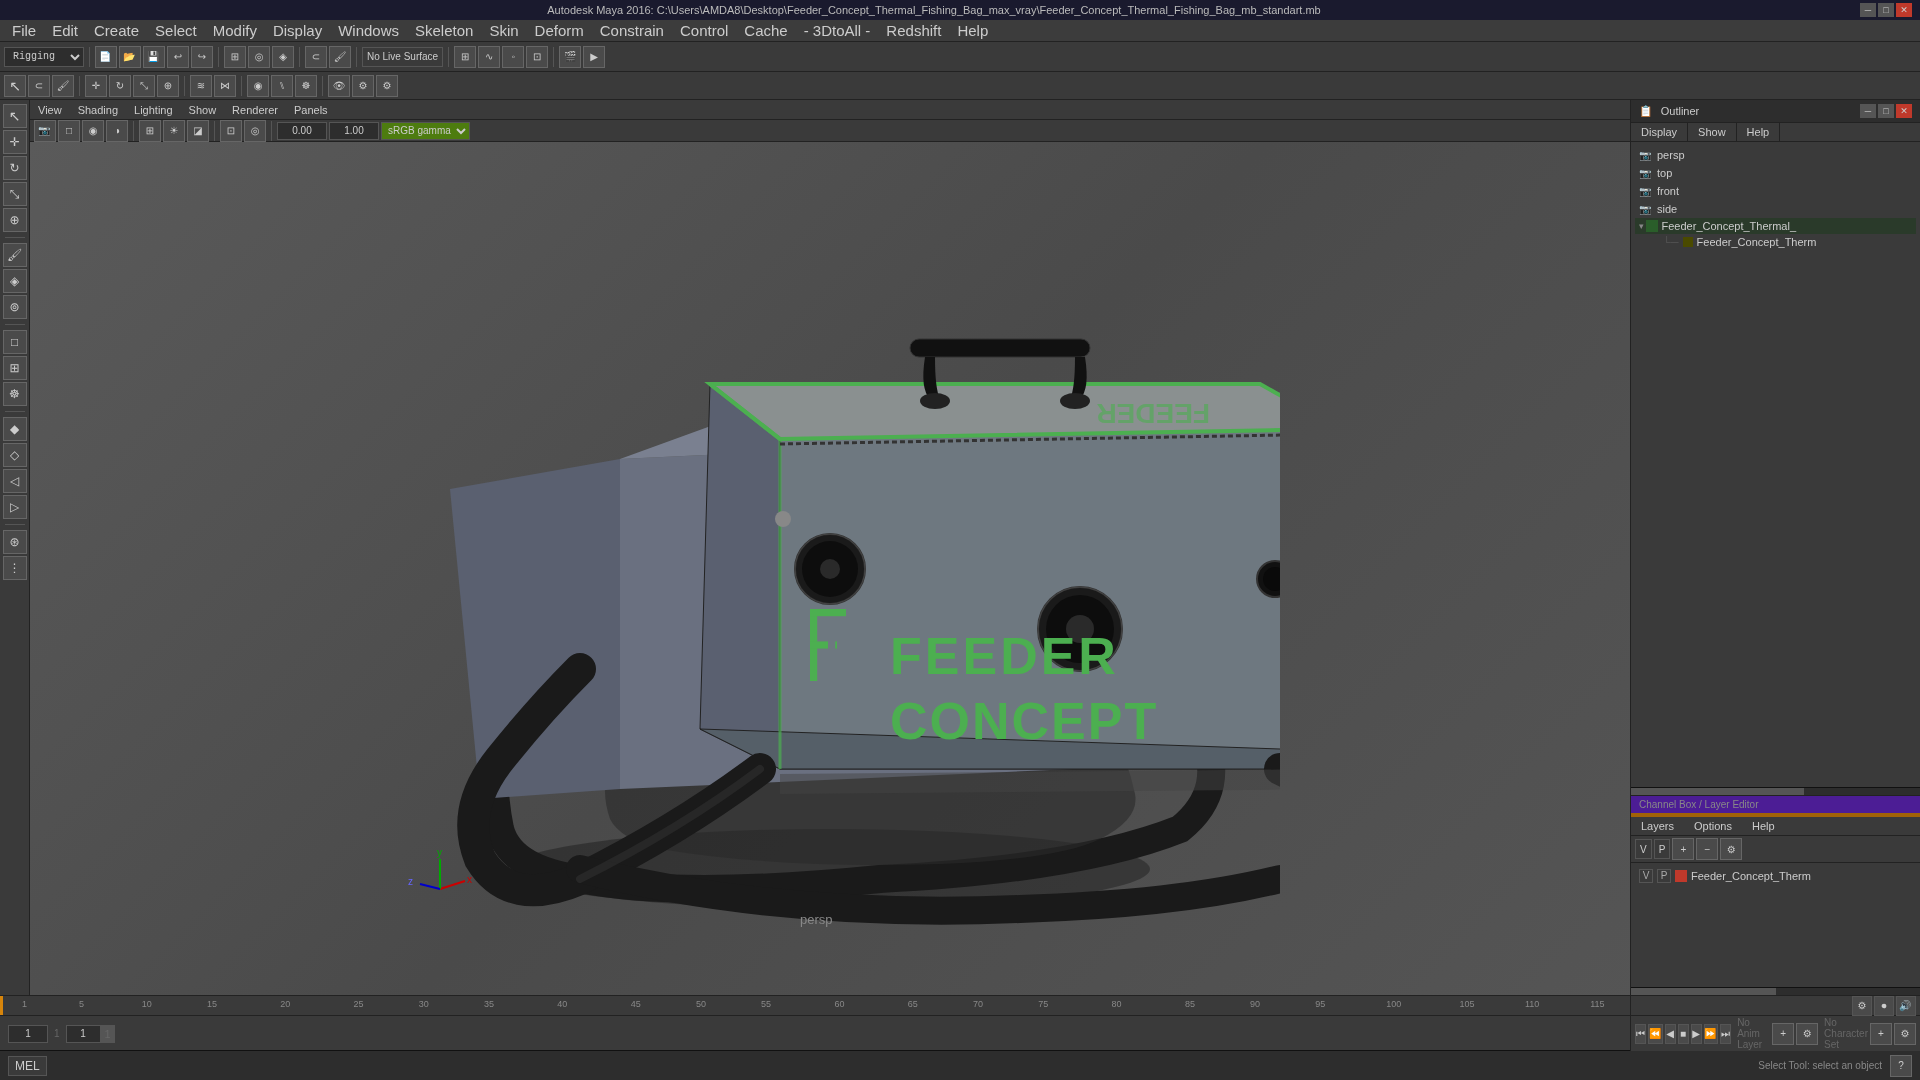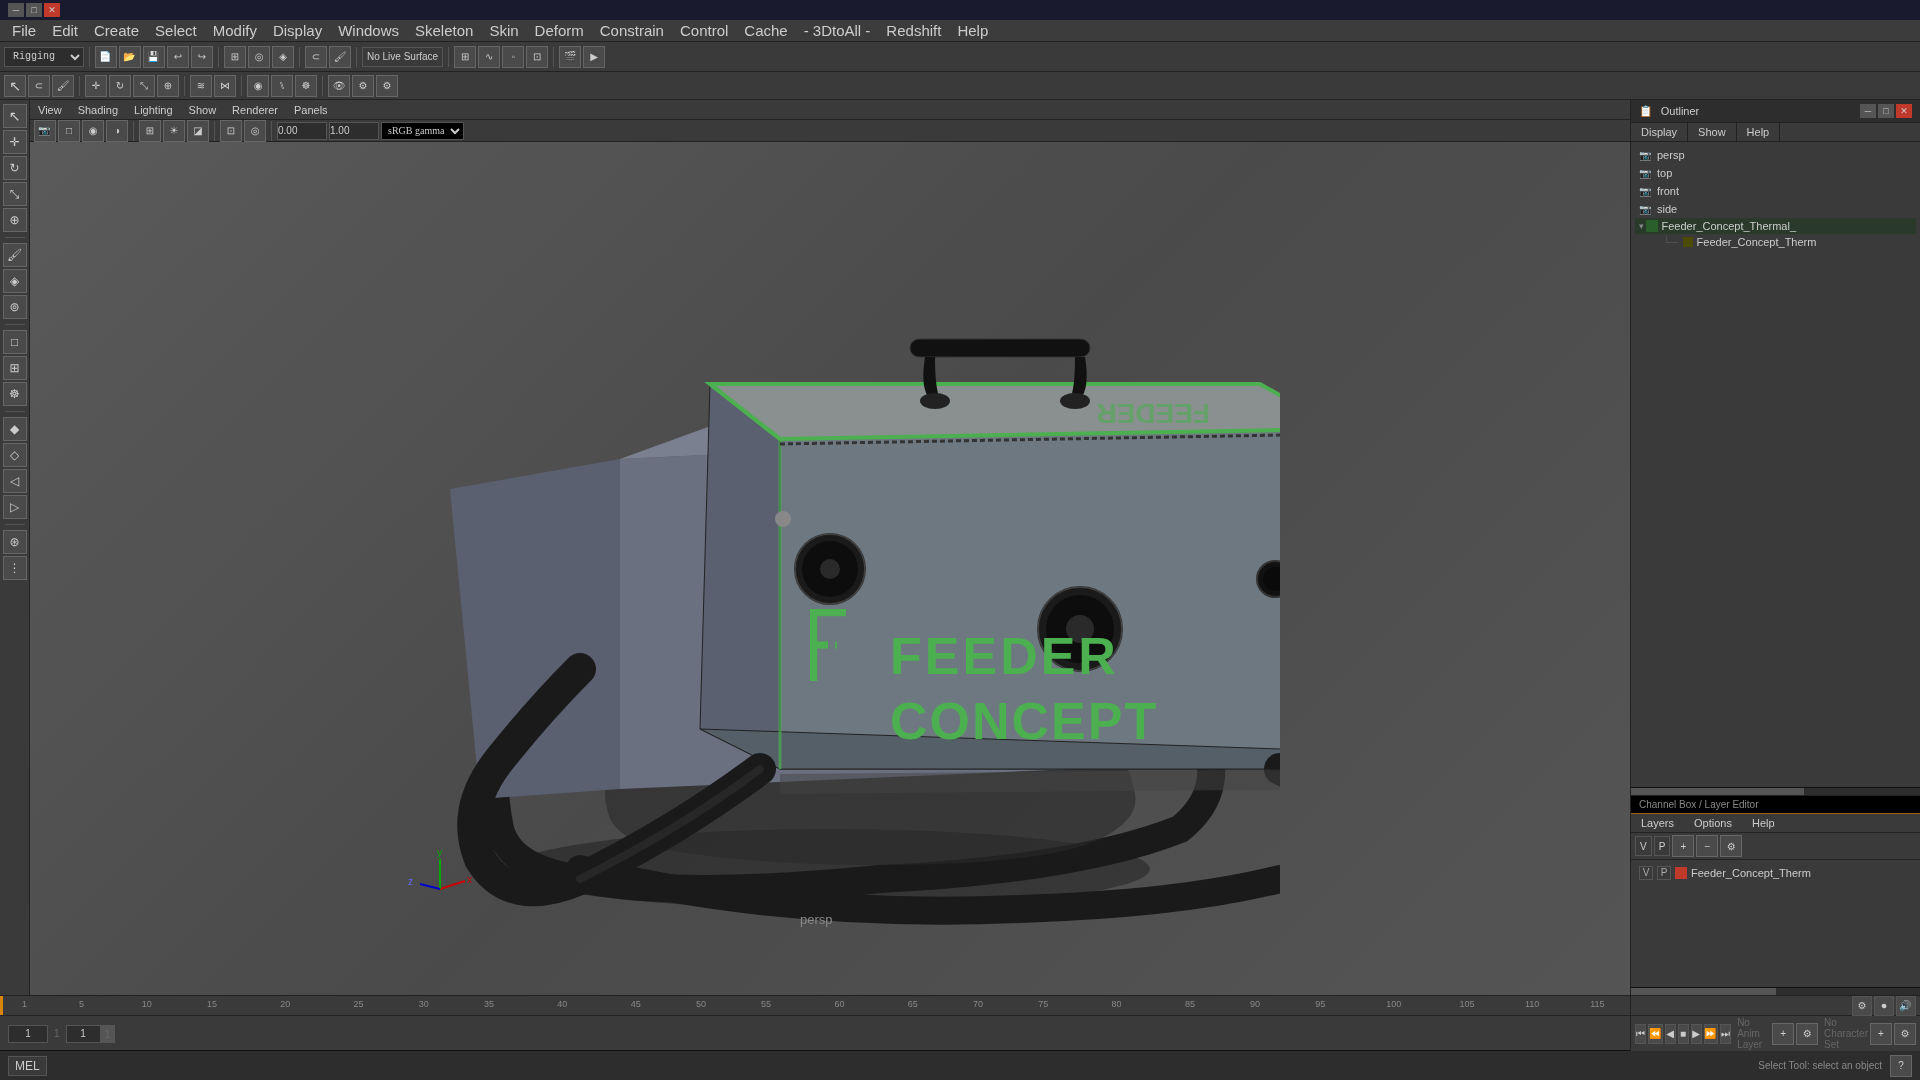--- a/index.html
+++ b/index.html
@@ -259,23 +259,23 @@
 
     
     #channel-box {
       height: 200px;
       border-top: 1px solid #222;
       background: #3a3a3a;
       display: flex;
       flex-direction: column;
     }
     #cb-header {
-      background: #000000;
+      background: #4c1d95;
       padding: 3px 8px;
-      border-bottom: 1px solid #a16207;
+      border-bottom: 4px solid #a16207;
       font-size: 10px;
       color: #888;
     }
     #layer-tabs {
       display: flex;
       background: #3a3a3a;
       border-bottom: 1px solid #222;
     }
     .ltab {
       padding: 3px 10px;
@@ -435,36 +435,37 @@
       cursor: pointer;
     }
 
     .tb-input-small {
       background: #2d2d2d;
       border: 1px solid #555;
       color: #ccc;
       height: 18px;
       width: 50px;
       font-size: 10px;
+      text-align: center;
     }
 
     .gamma-select {
-      background: #000000;
+      background: #4d7c0f;
       border: 1px solid #555;
       color: #ccc;
       height: 18px;
       font-size: 10px;
       padding: 0 2px;
-      font-family: Liberation Serif, serif;
     }
   </style>
 </head>
 <body>
 
 <div id="title-bar">
+  <span class="title-text">Autodesk Maya 2016: C:\Users\AMDA8\Desktop\Feeder_Concept_Thermal_Fishing_Bag_max_vray\Feeder_Concept_Thermal_Fishing_Bag_mb_standart.mb</span>
   <div class="win-controls">
     <button class="win-btn">─</button>
     <button class="win-btn">□</button>
     <button class="win-btn close">✕</button>
   </div>
 </div>
 
 <div id="menu-bar">
   <span class="menu-item">File</span>
   <span class="menu-item">Edit</span>

